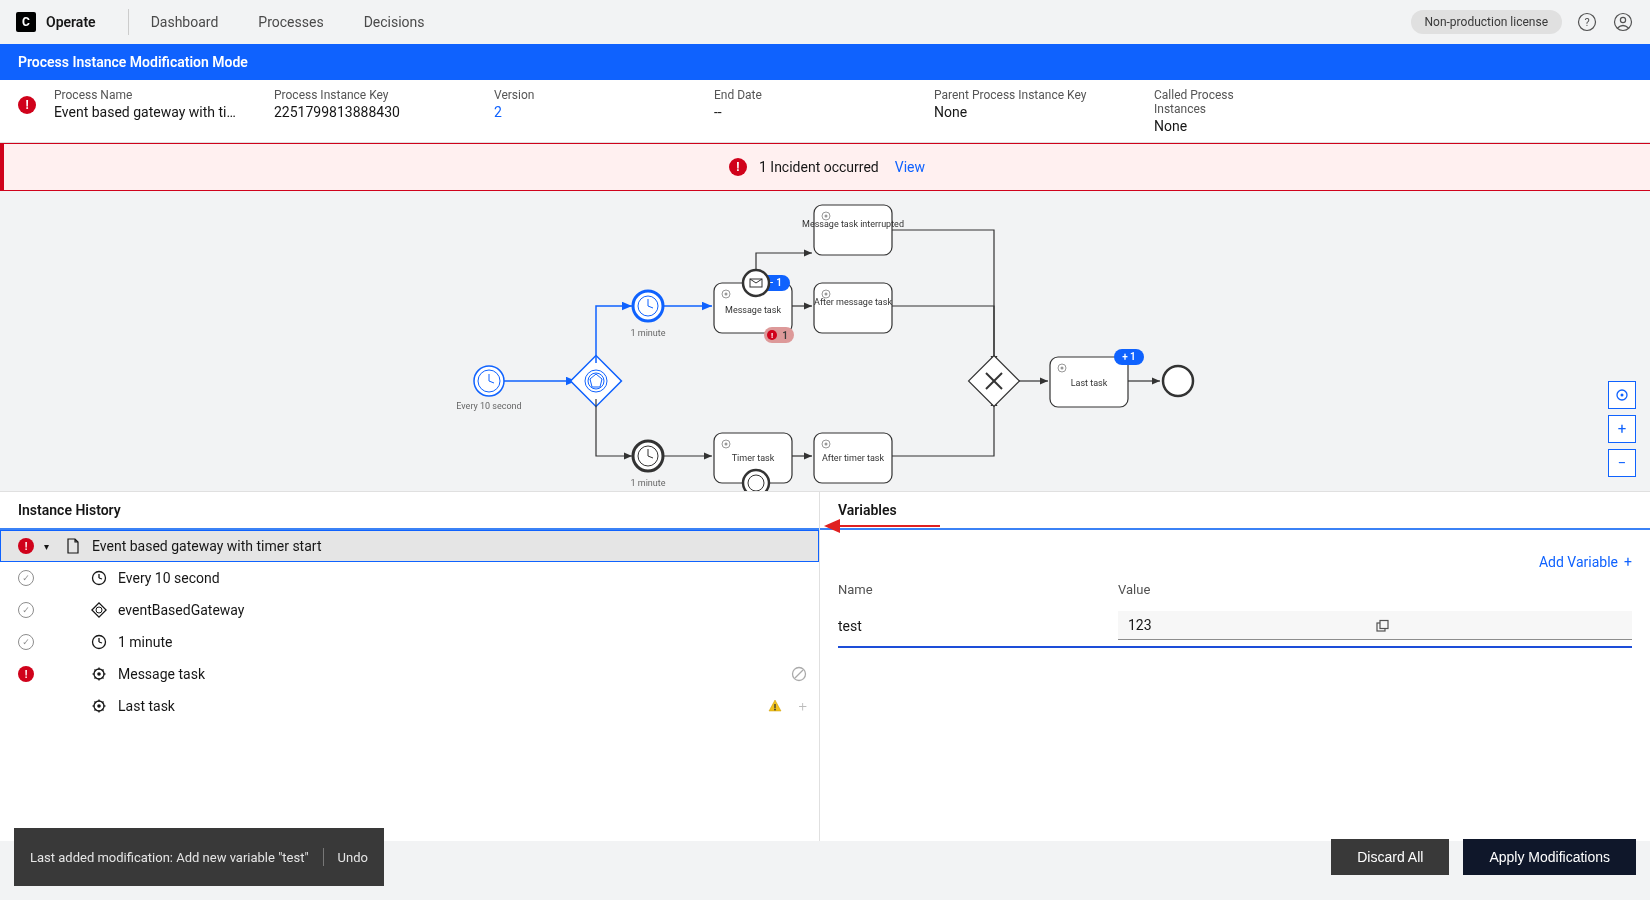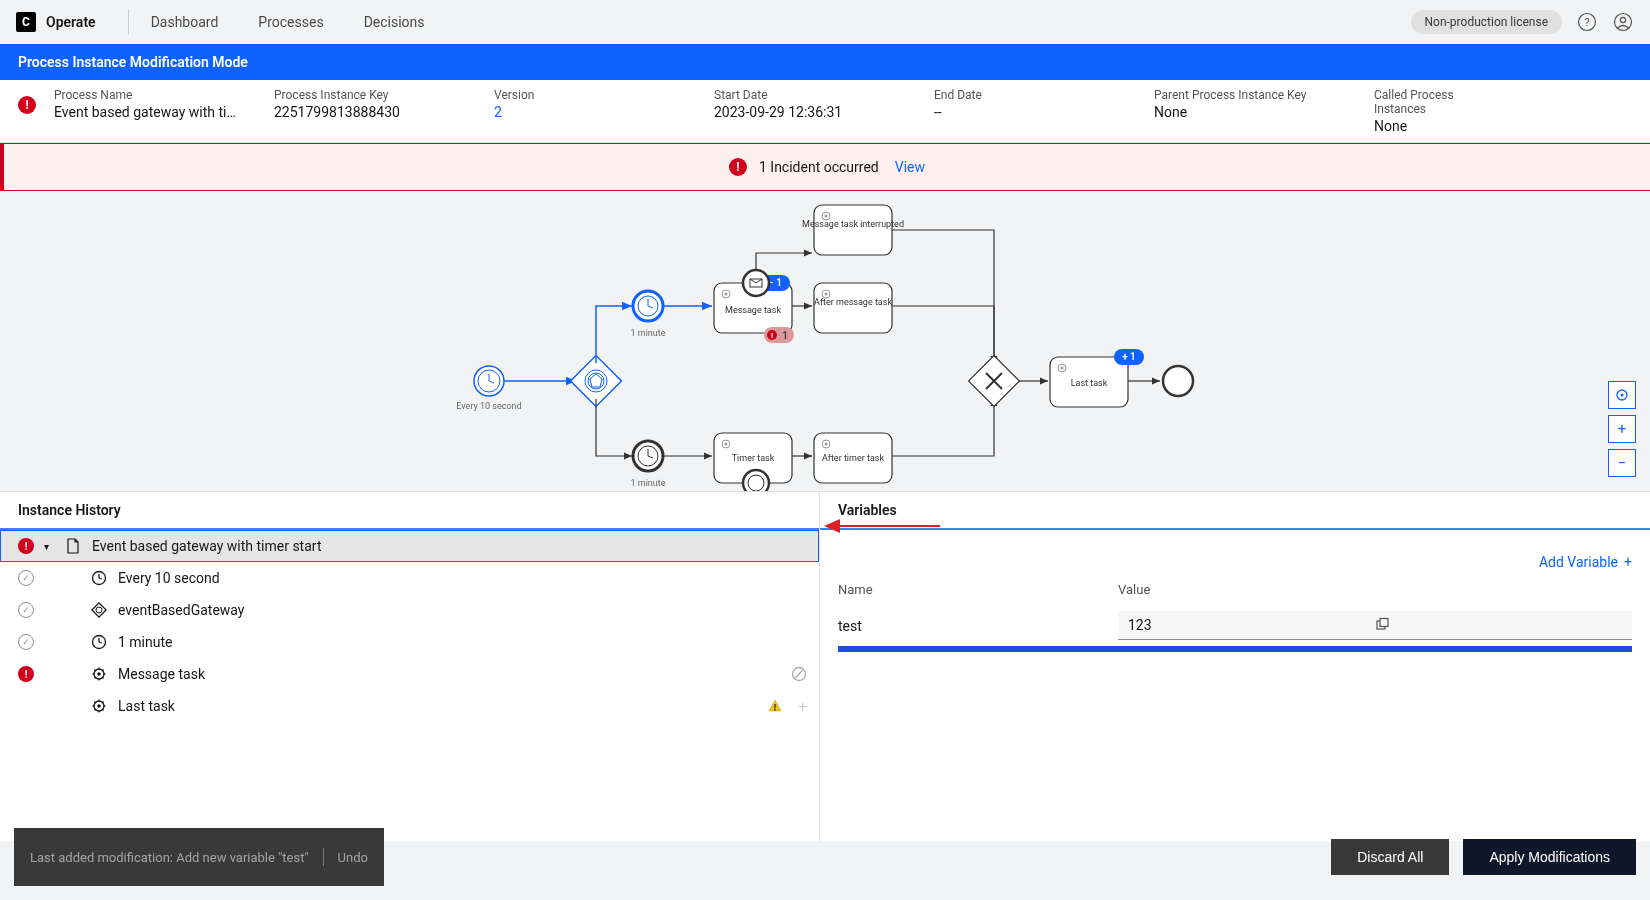--- a/index.html
+++ b/index.html
@@ -141,38 +141,38 @@
     padding:10px 18px; height:44px;
   }
   .add-var { color:#0f62fe; font-size:14px; cursor:pointer; display:flex; align-items:center; gap:6px;margin-top:20px; }
   .vars-table { padding: 0 18px; }
   .vars-table .thead {
     display:flex; color:#525252; font-size:13px; padding:8px 0; border-bottom:0;
   }
   .vars-table .col-name { width:280px; }
   .vars-table .col-value { flex:1; }
   .var-row {
-    display:flex; align-items:center; padding:6px 0; border-bottom:6px solid #1d4ed8;
+    display:flex; align-items:center; padding:6px 0; border-bottom:2px solid #1d4ed8;
   }
   .var-row .col-name { width:280px; font-size:14px; }
   .val-input {
-    flex:1; display:flex; align-items:flex-start; gap:0;
+    flex:1; display:flex; align-items:flex-end; gap:0;
     border-bottom:1.5px solid #8d8d8d; padding:6px 10px;
     background:#f7f7f7;
   }
   .val-input span { flex:1; font-size:14px; }
   .popout { cursor:pointer; color:#525252; }
 
   
   .bottom-bar {
     position:absolute; left:14px; bottom:14px; right:14px;
     display:flex; align-items:center;
   }
   .toast {
-    background:#393939; color:#a3a3a3; display:flex; align-items:center;
+    background:#393939; color:#e5e5e5; display:flex; align-items:center;
     padding: 20px 16px; font-size:13px;
   }
   .toast .sep { width:1px;height:18px;background:#777;margin:0 14px; }
   .btn-group { margin-left:auto; display:flex; gap:14px; }
   .btn {
     padding: 10px 26px; font-size:14px; cursor:pointer; border:none;
   }
   .btn.secondary { background:#393939;color:#fff; }
   .btn.primary { background:#0f172a;color:#fff; }
 
@@ -219,24 +219,20 @@
     <span class="info-val">Event based gateway with timer …</span>
   </div>
   <div class="info-col pkey">
     <span class="info-label">Process Instance Key</span>
     <span class="info-val">2251799813888430</span>
   </div>
   <div class="info-col ver">
     <span class="info-label">Version</span>
     <span class="info-val link">2</span>
   </div>
-  <div class="info-col sdate">
-    <span class="info-label">Start Date</span>
-    <span class="info-val">2023-09-29 12:36:31</span>
-  </div>
   <div class="info-col edate">
     <span class="info-label">End Date</span>
     <span class="info-val">--</span>
   </div>
   <div class="info-col ppik">
     <span class="info-label">Parent Process Instance Key</span>
     <span class="info-val">None</span>
   </div>
   <div class="info-col cpi">
     <span class="info-label">Called Process Instances</span>

